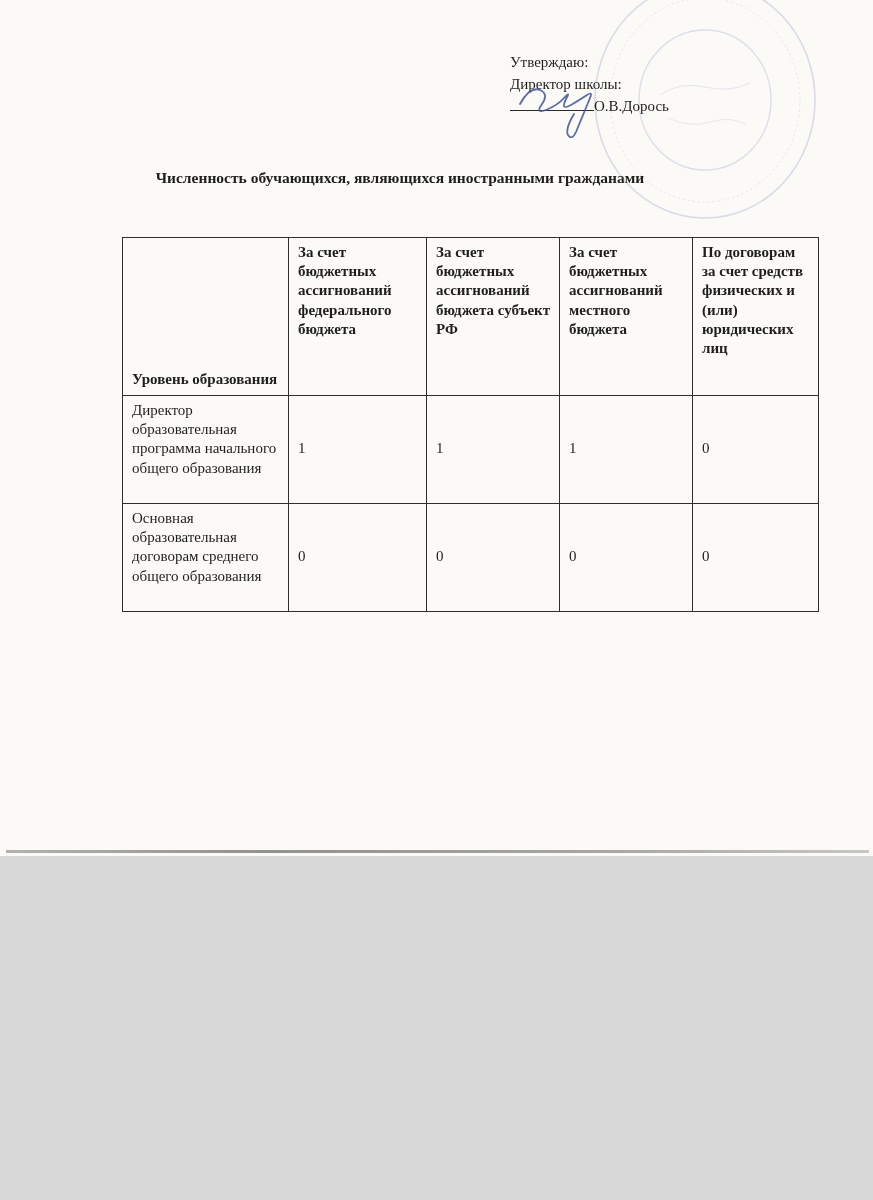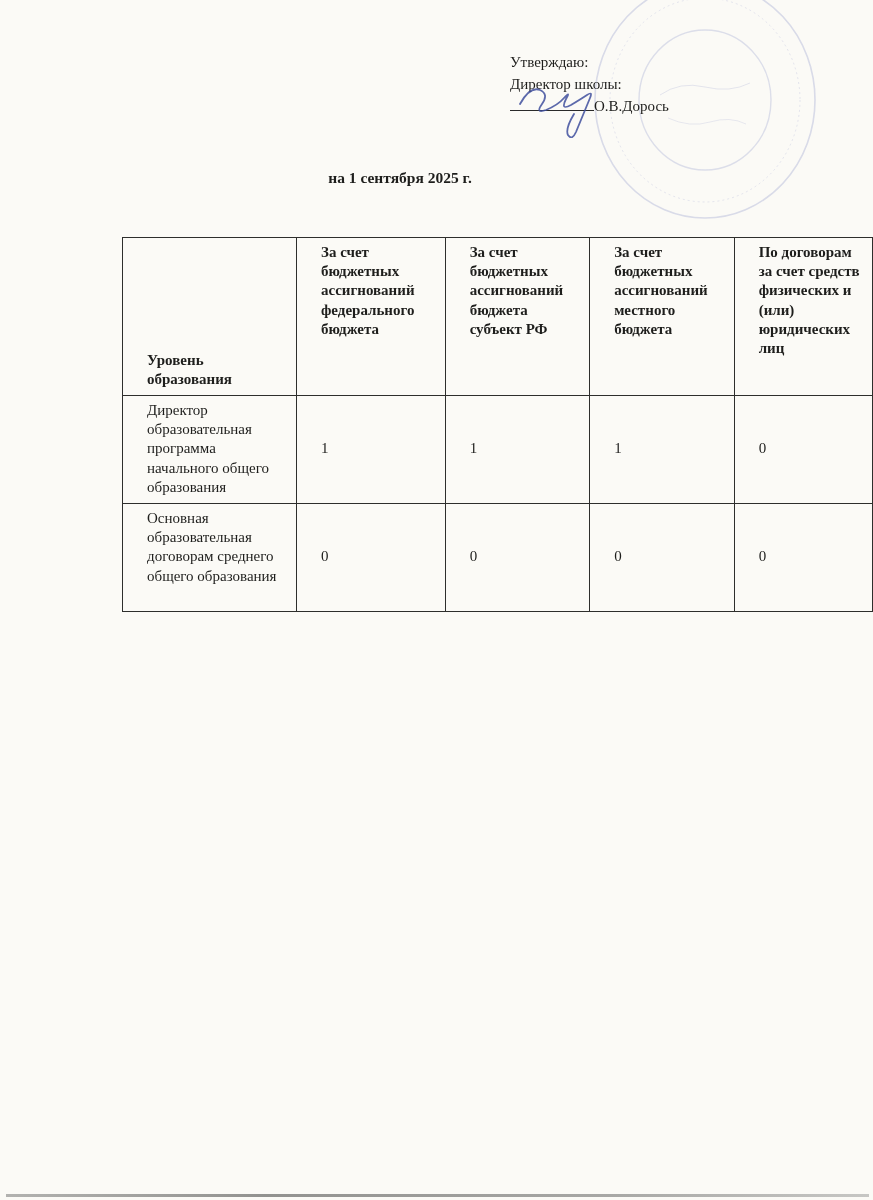--- a/index.html
+++ b/index.html
@@ -3,21 +3,21 @@
 <meta charset="utf-8">
 <style>
   html, body {
     margin: 0;
     padding: 0;
     background: #d8d8d8;
   }
   .page {
     position: relative;
     width: 873px;
-    height: 1200px;
+    height: 856px;
     margin: 0 auto;
     background: #fbfaf6;
     font-family: "Liberation Serif", serif;
     color: #1e1e1c;
     overflow: hidden;
     box-shadow: 0 0 6px rgba(0,0,0,.25);
   }
 
   
   .approval {
@@ -73,21 +73,21 @@
     position: absolute;
     top: 237px;
     left: 122px;
     border-collapse: collapse;
     table-layout: fixed;
     font-size: 15px;
     line-height: 1.28;
   }
   table.main td, table.main th {
     border: 1.6px solid #2e2e2c;
-    padding: 5px 8px 6px 24px;
+    padding: 5px 8px 6px 9px;
     text-align: left;
     font-weight: normal;
     background: transparent;
     word-wrap: break-word;
   }
   table.main th {
     font-weight: bold;
     vertical-align: top;
   }
   table.main th.col-level { vertical-align: bottom; }
@@ -140,21 +140,21 @@
     </div>
   </div>
 
   <div class="signature">
     <svg width="110" height="60" viewBox="0 0 110 60">
       <path d="M8 26 q10 -18 20 -14 q9 4 2 14 q-7 10 4 6 q12 -5 18 -12 q7 -8 2 1 q-6 12 5 6 q10 -6 16 -10 q6 -4 3 3 q-5 12 -14 34 q-4 9 -8 3 q-3 -6 6 -21" fill="none" stroke="#3f4f9e" stroke-width="1.8" stroke-linecap="round" opacity="0.85"></path>
     </svg>
   </div>
 
   <div class="doc-title">
-    <div>на 1 сентября 2025 г.</div>
+    <div>Численность обучающихся, являющихся иностранными гражданами</div>
   </div>
 
   <table class="main">
     <tbody>
       <tr class="head-row">
         <th class="col-level">Уровень образования</th>
         <th class="col-fed">За счет бюджетных ассигнований федерального бюджета</th>
         <th class="col-sub">За счет бюджетных ассигнований бюджета субъект РФ</th>
         <th class="col-loc">За счет бюджетных ассигнований местного бюджета</th>
         <th class="col-dog">По договорам за счет средств физических и (или) юридических лиц</th>

